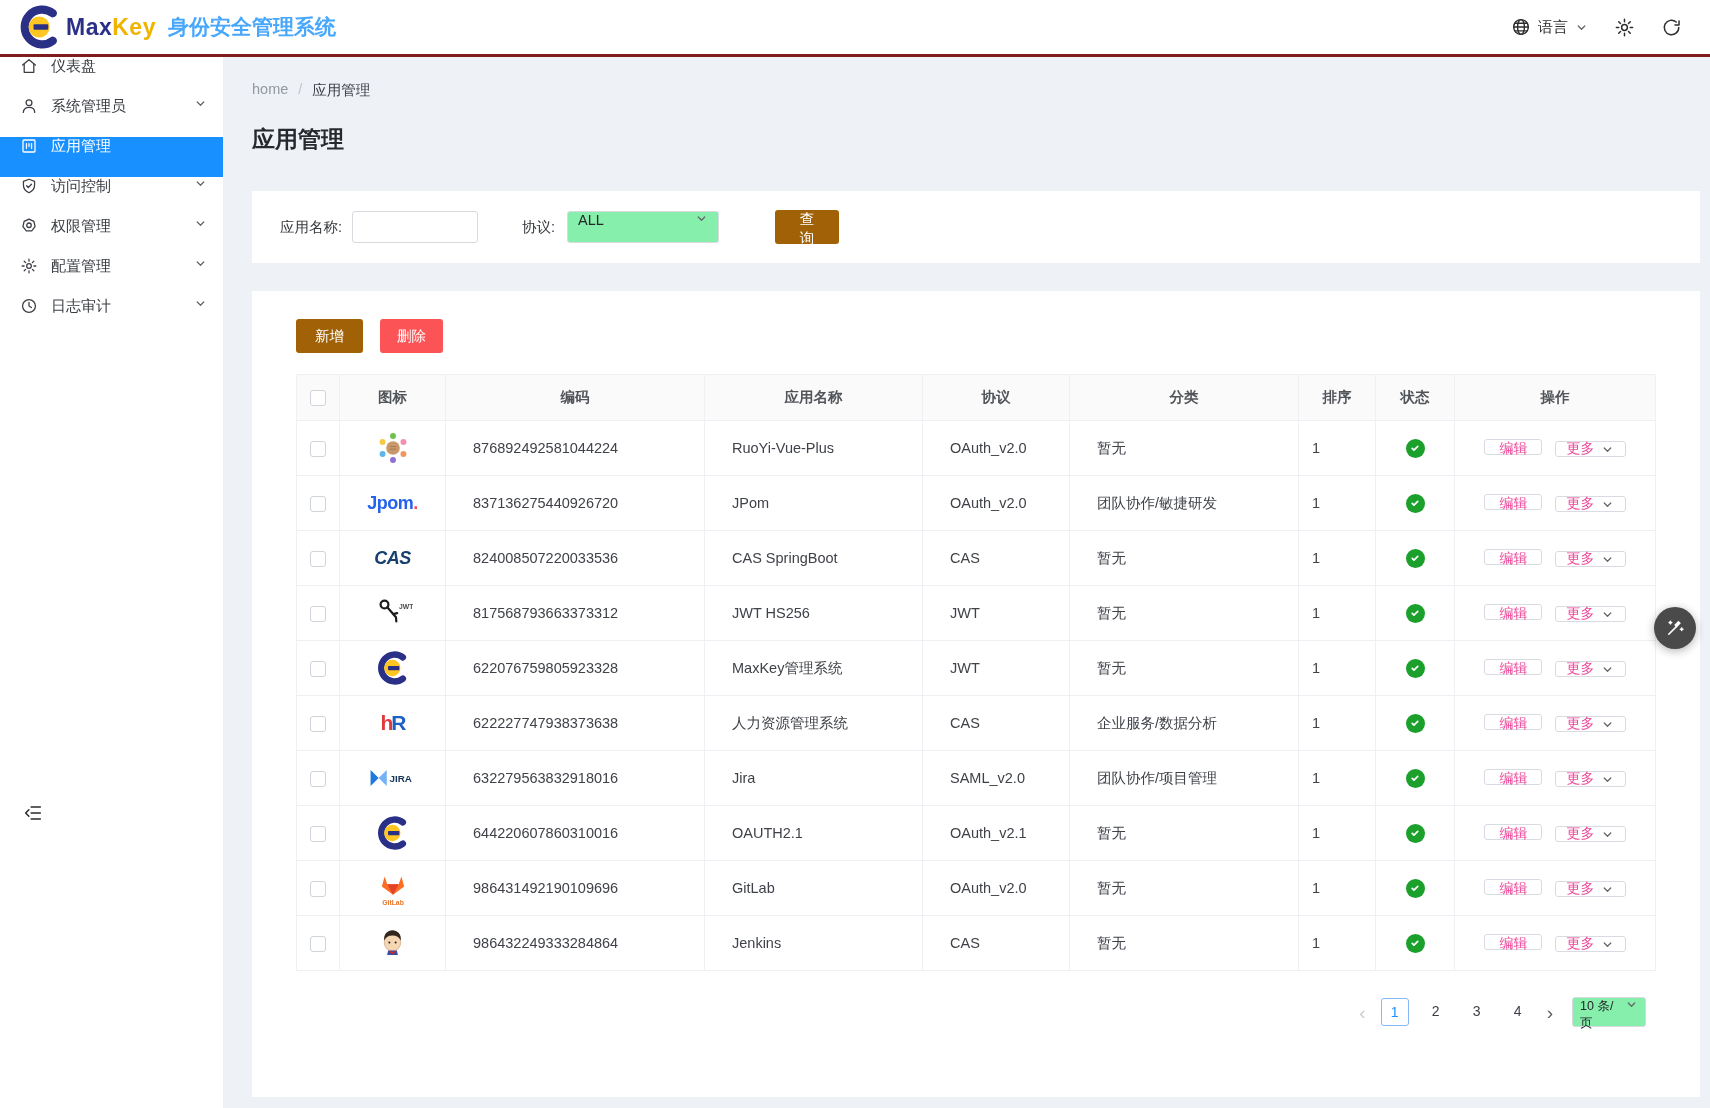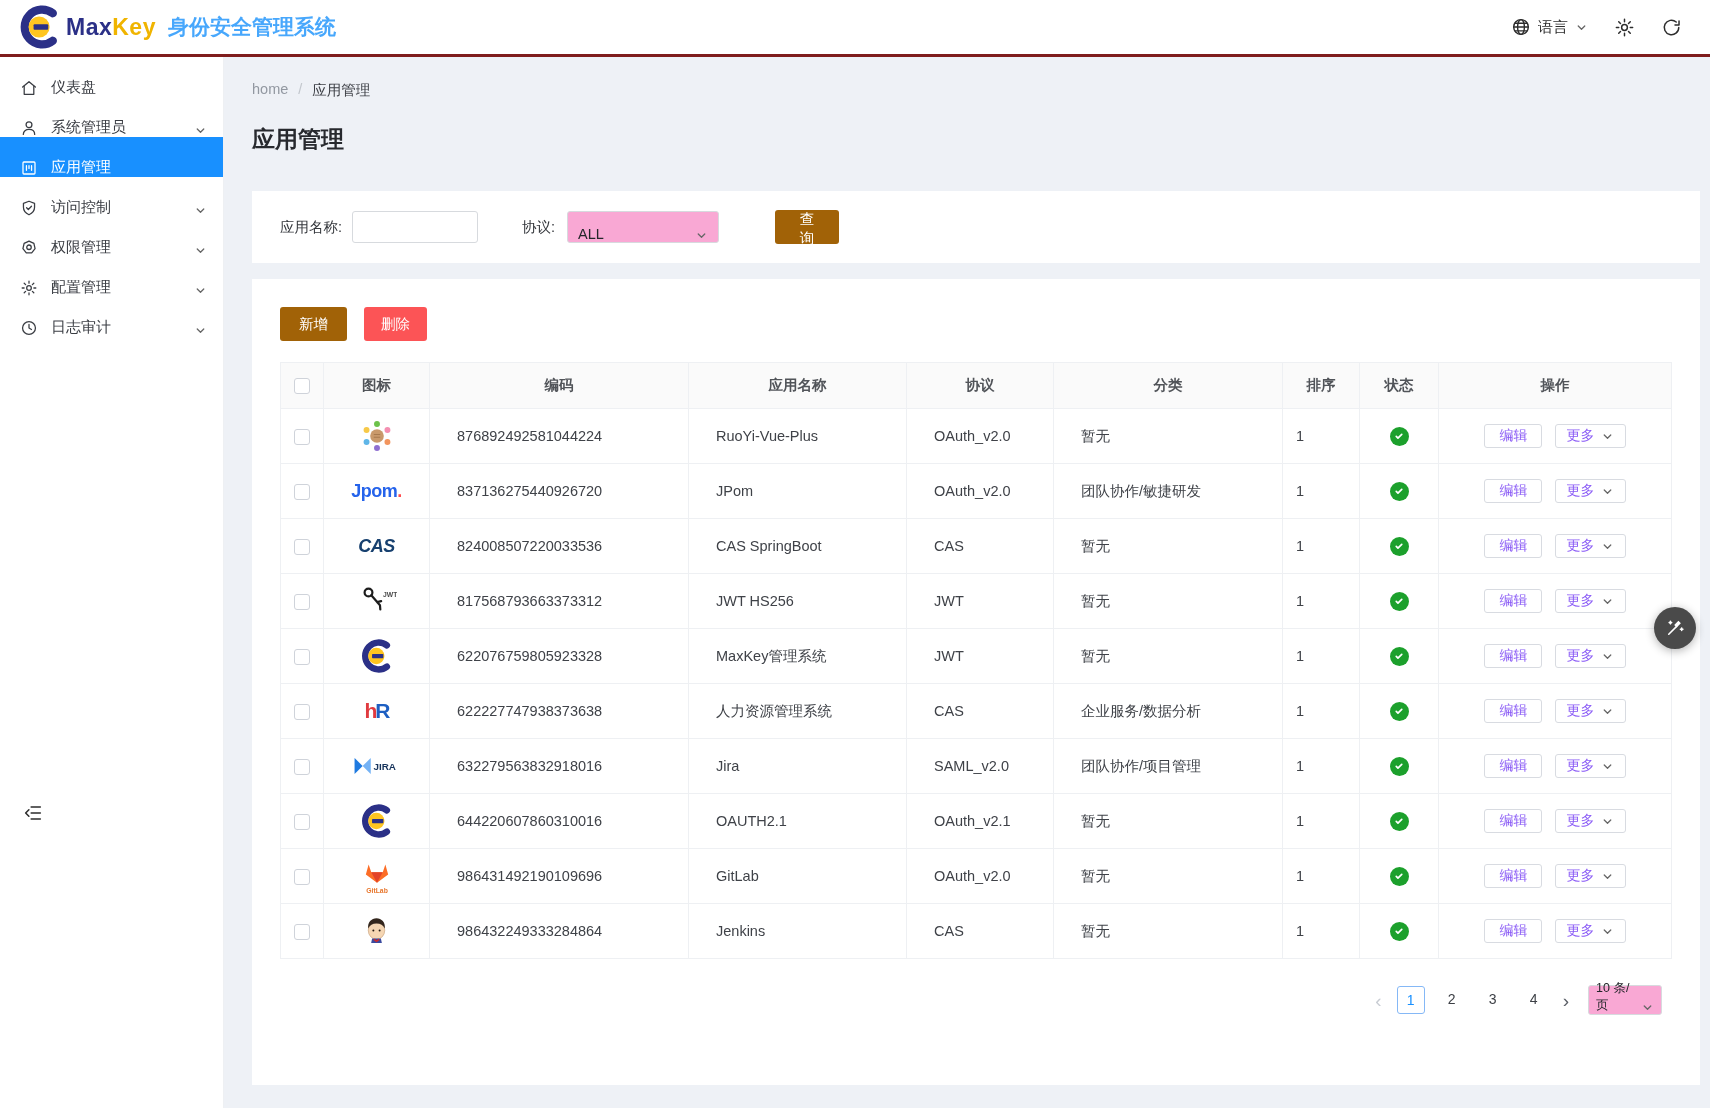--- a/index.html
+++ b/index.html
@@ -19,21 +19,21 @@
   .lang { display:flex; align-items:center; gap:7px; font-size:15px; cursor:pointer; }
   .lang .g-ic svg { width:20px; height:20px; display:block; }
   .chev svg { width:13px; height:13px; display:block; color:#666; }
   .topbtn svg { width:21px; height:21px; display:block; }
   .topbtn { cursor:pointer; }
 
   
   .sidebar { position:absolute; left:0; top:57px; bottom:0; width:224px; background:#fff;
     border-right:1px solid #eef0f3; z-index:5; }
   .side-user { font-weight:bold; font-size:15px; color:#101114; padding:26px 0 16px 20px; }
-  .menu-item { height:40px; display:flex; align-items:flex-end; gap:13px;
+  .menu-item { height:40px; display:flex; align-items:flex-start; gap:13px;
     padding:0 16px 0 20px; font-size:15px; color:#3a3d43; cursor:pointer; }
   .menu-item .micon svg { width:18px; height:18px; display:block; }
   .menu-item .mlabel { flex:1; }
   .menu-item .chev { color:#6d7278; }
   .menu-item.active { background:#1890ff; color:#fff; }
   .fold { position:absolute; left:22px; top:745px; color:#2d2d2d; cursor:pointer; }
   .fold svg { width:22px; height:22px; display:block; }
 
   
   .main { position:absolute; left:224px; top:57px; right:0; bottom:0; }
@@ -43,52 +43,52 @@
   .bc-sep { color:#c2c6cc; }
   .bc-cur { color:#3b3e44; }
   .page-title { margin:24px 0 0 28px; font-size:23px; font-weight:600; color:#27292e; }
 
   .card { background:#fff; border-radius:0; margin-left:28px; margin-right:10px; }
   .filter-card { margin-top:36px; height:72px; display:flex; align-items:center; padding:0 28px; }
   .flabel { font-size:14.5px; color:#34373c; }
   .txt { width:126px; height:32px; border:1px solid #d7dade; border-radius:3px;
     margin-left:10px; padding:0 8px; font-size:14px; outline:none; }
   .lb2 { margin-left:44px; }
-  .select { height:32px; border:1px solid #d7dade; border-radius:3px; background:#f9a8d4;
-    display:flex; align-items:flex-end; justify-content:space-between; padding:0 10px;
+  .select { height:32px; border:1px solid #d7dade; border-radius:3px; background:#86efac;
+    display:flex; align-items:flex-start; justify-content:space-between; padding:0 10px;
     font-size:14.5px; color:#24262a; cursor:pointer; }
   .sel-proto { width:152px; margin-left:12px; }
   .select .chev { color:#c0c4cb; }
 
   .btn { height:34px; border:none; border-radius:3px; font-size:14.5px; cursor:pointer;
     font-family:inherit; }
   .btn.primary { background:#a16207; color:#fff; padding:0 19px; }
   .btn.danger { background:#fc5456; color:#fff; padding:0 17px; }
   .btn-search { margin-left:56px; width:64px; padding:0; }
 
-  .table-card { margin-top:16px; min-height:806px; padding:28px 28px 20px; }
+  .table-card { margin-top:28px; min-height:806px; padding:28px 44px 20px; }
   .toolbar { display:flex; gap:17px; margin-bottom:21px; }
 
   table.grid { width:100%; border-collapse:collapse; table-layout:fixed; font-size:14.5px; }
   .grid th { background:#fafafa; height:46px; font-weight:600; color:#515459;
     border:1px solid #eef0f3; text-align:center; }
   .grid td { height:55px; border:1px solid #eef0f3; color:#3f4248; }
   td.c-check, th.c-check, td.c-icon { text-align:center; }
   td.pad { padding-left:27px; }
   td.c-order { padding-left:13px; }
   td.c-status { text-align:center; }
   td.c-ops { text-align:center; white-space:nowrap; }
 
   .checkbox { display:inline-block; width:16px; height:16px; border:1px solid #cfd3da;
     border-radius:3px; background:#fff; vertical-align:middle; cursor:pointer; }
   .applogo { display:inline-flex; align-items:center; justify-content:center; height:46px; }
   .status-dot { display:inline-flex; align-items:center; justify-content:center;
     width:19px; height:19px; border-radius:50%; background:#1ca02c; }
   .status-dot svg { width:12px; height:12px; display:block; }
-  .btn.plain { background:#fff; border:1px solid #d8dbe1; color:#8b5cf6; height:24px;
+  .btn.plain { background:#fff; border:1px solid #d8dbe1; color:#ec4899; height:16px;
     padding:0 14px; border-radius:3px; font-size:14px; }
   .btn.more { display:inline-flex; align-items:center; gap:6px; margin-left:8px; padding:0 11px; }
   .btn.more .chev { color:#8a8f99; }
 
   .pager { display:flex; align-items:center; justify-content:flex-end; gap:13px;
     margin-top:26px; padding-right:10px; font-size:14px; color:#3c3f45; }
   .pg-arrow { font-size:19px; line-height:1; cursor:pointer; padding:0 2px; }
   .pg-prev { color:#c8ccd3; }
   .pg-next { color:#5a5e66; }
   #pages { display:flex; gap:13px; }

